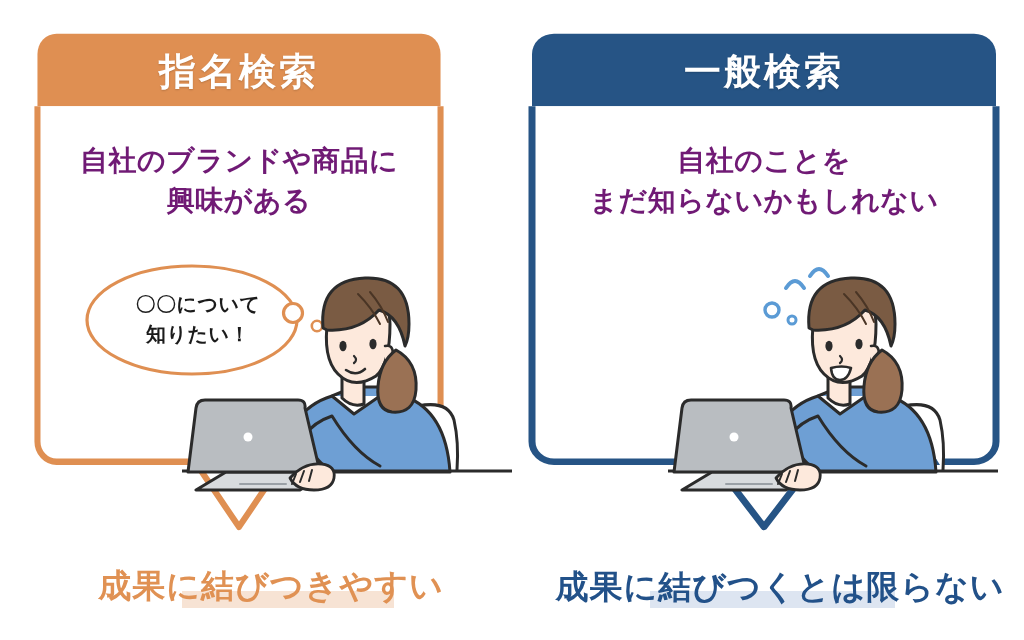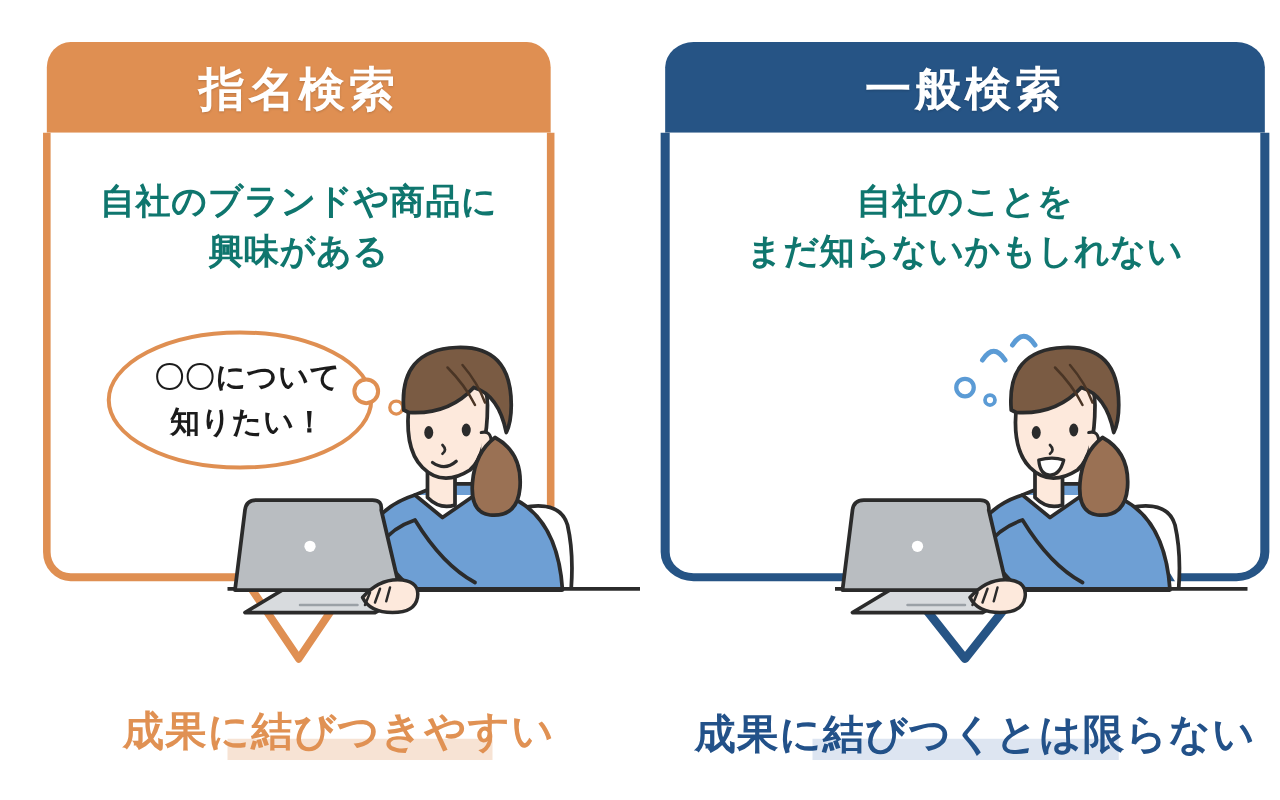--- a/index.html
+++ b/index.html
@@ -25,21 +25,21 @@
   }
 
   
   .panel {
     position: absolute;
     top: 30px;
     width: 410px;
     height: 474px;
   }
   .panel--left  { left: 34px; }
-  .panel--right { left: 528px; width: 472px; padding-left: 16px; }
+  .panel--right { left: 528px; width: 472px; }
 
   .panel-svg {
     position: absolute;
     left: 0;
     top: 0;
     width: 100%;
     height: 100%;
     overflow: visible;
   }
 
@@ -74,21 +74,21 @@
 
   .panel-lead {
     position: absolute;
     left: 0;
     right: 0;
     top: 28px;
     text-align: center;
     font-size: 28px;
     font-weight: 700;
     line-height: 1.42;
-    color: #0f766e;
+    color: #701a75;
     letter-spacing: 0.5px;
     white-space: pre-line;
   }
 
   
   .bubble {
     position: absolute;
     width: 232px;
     height: 116px;
   }
@@ -99,21 +99,21 @@
     position: absolute;
     left: 0; top: 0;
     width: 100%; height: 100%;
     overflow: visible;
   }
   .bubble-text {
     position: absolute;
     left: 0; right: 0; top: 50%;
     transform: translateY(-50%);
     text-align: center;
-    font-size: 24px;
+    font-size: 20px;
     font-weight: 700;
     line-height: 1.48;
     color: #1b1b1b;
     letter-spacing: 0.5px;
     white-space: pre-line;
   }
 
   
   .illus {
     position: absolute;

